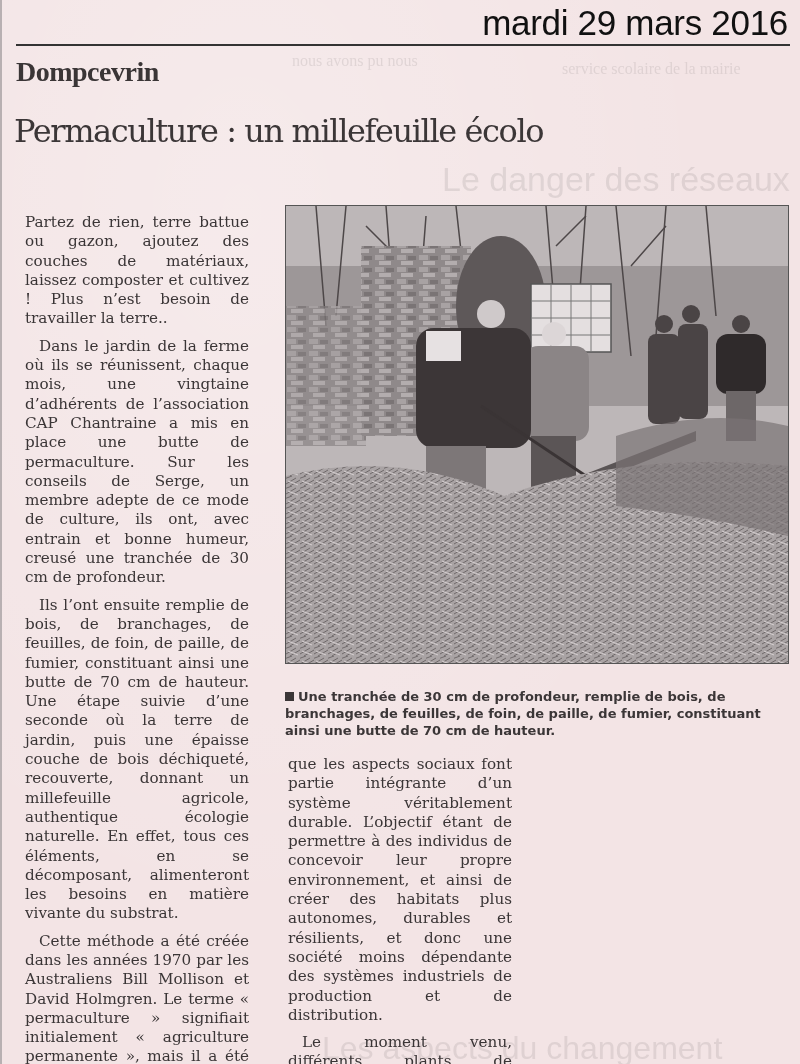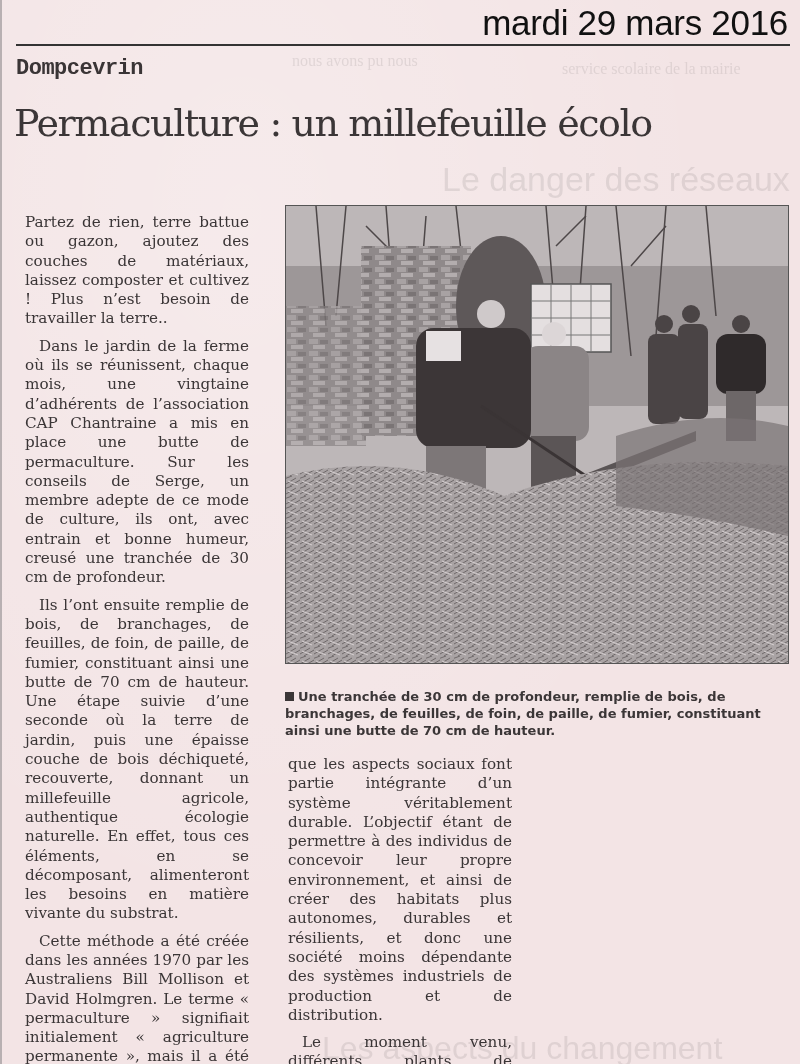--- a/index.html
+++ b/index.html
@@ -22,27 +22,27 @@
   .date {
     position:absolute; right:14px; top:3px;
     font-family:"Liberation Sans", sans-serif;
     font-size:35px; color:#111; letter-spacing:-0.3px;
   }
   .rule {
     position:absolute; left:14px; right:12px; top:44px; height:2px; background:#333;
   }
   .town {
     position:absolute; left:14px; top:56px;
-    font-family:Liberation Mono, monospace; font-weight:bold;
-    font-size:22px; color:#3a3536; letter-spacing:-0.5px;
+    font-family:Liberation Serif, serif; font-weight:bold;
+    font-size:28px; color:#3a3536; letter-spacing:-0.5px;
   }
   .headline {
-    position:absolute; left:12px; top:101px;
+    position:absolute; left:12px; top:112px;
     font-family:"DejaVu Serif", serif;
-    font-size:38px; color:#3b3637; letter-spacing:-1.4px; white-space:nowrap;
+    font-size:32px; color:#3b3637; letter-spacing:-1.4px; white-space:nowrap;
   }
   .col {
     position:absolute;
     font-family:"DejaVu Serif", serif;
     font-size:15.2px; line-height:19.3px;
     color:#3a3536; text-align:justify;
     hyphens:manual;
   }
   .col p { margin:8px; text-indent:0; }
   .col p.ind { text-indent:14px; }

